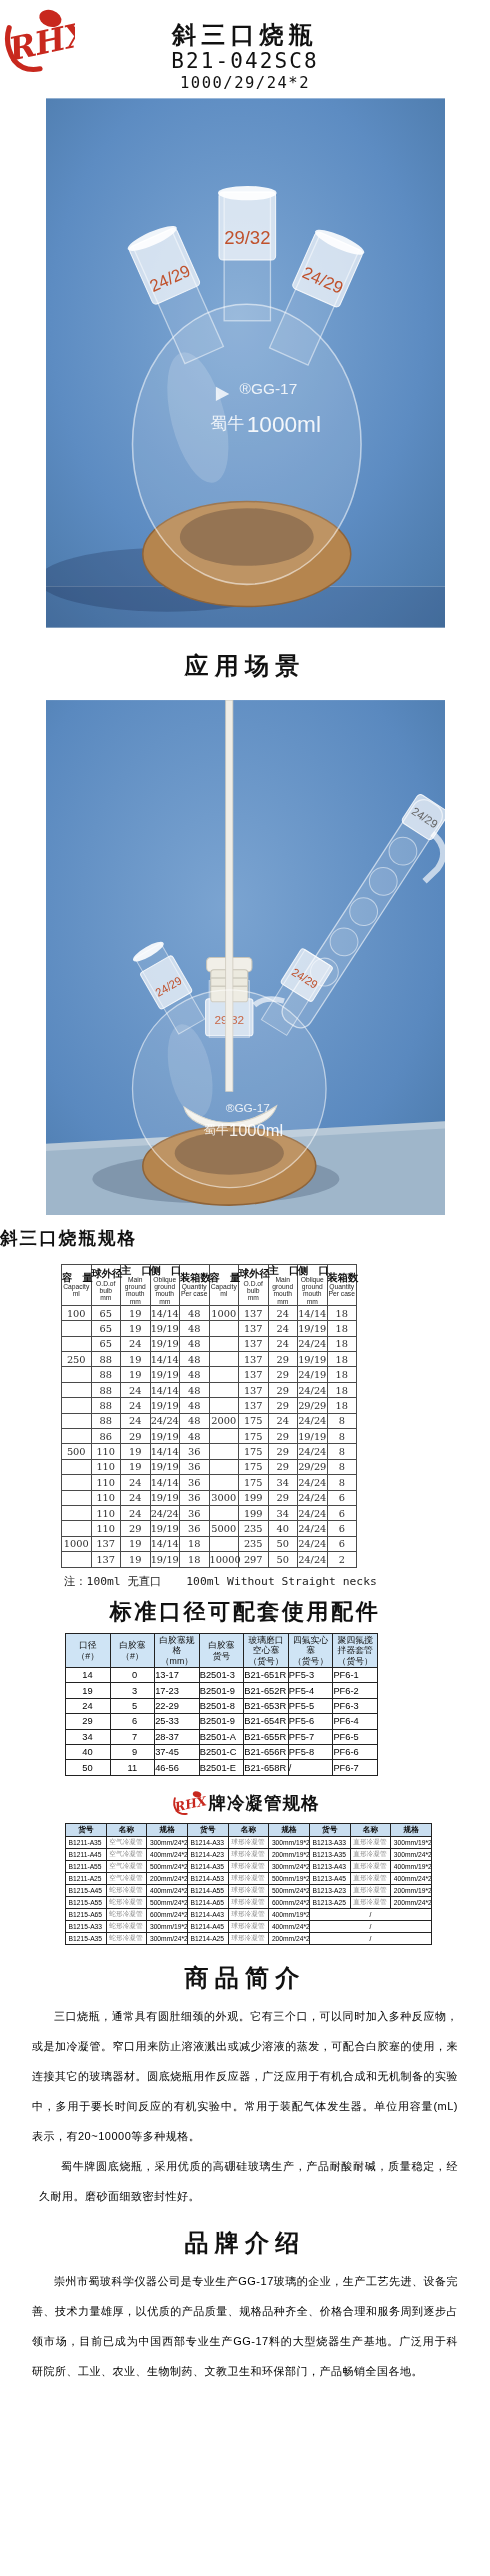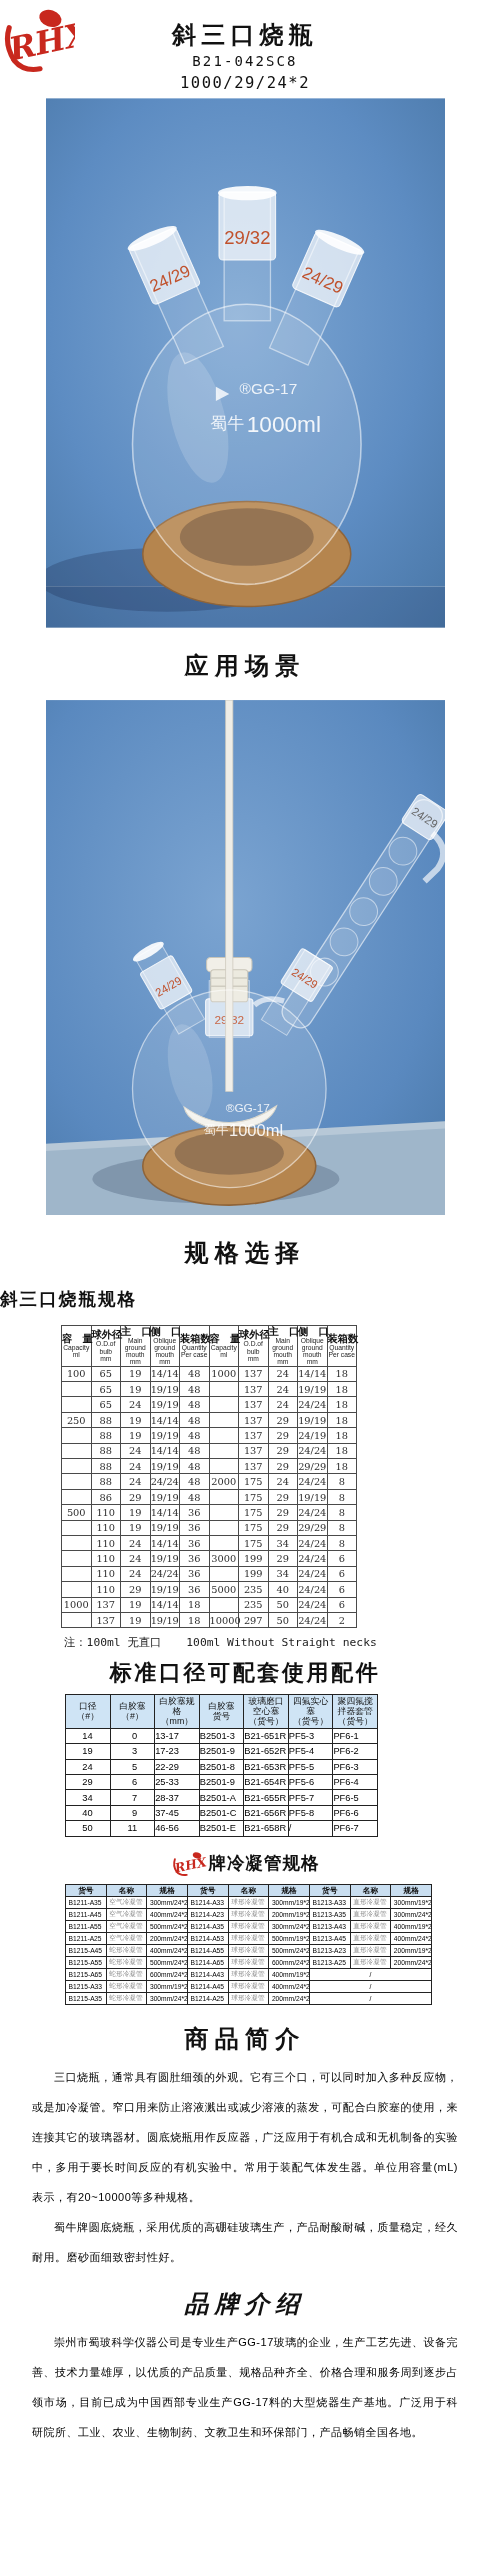--- a/index.html
+++ b/index.html
@@ -3,21 +3,21 @@
 <meta charset="utf-8">
 <style>
   html,body{margin:0;padding:0;background:#fff;}
   .page{width:490px;margin:0 auto;background:#fff;font-family:"Liberation Sans",sans-serif;color:#111;overflow:hidden;}
 
   
   .hdr{position:relative;height:98px;}
   .hdr-logo{position:absolute;left:3.1px;top:3.1px;width:72px;height:72px;}
   .hdr-titles{text-align:center;padding-top:20px;}
   .hdr-title{font-size:24px;font-weight:bold;letter-spacing:5.2px;line-height:30px;}
-  .hdr-model{font-family:"DejaVu Sans Mono",monospace;font-size:14px;letter-spacing:2.1px;line-height:23px;}
+  .hdr-model{font-family:"DejaVu Sans Mono",monospace;font-size:21px;letter-spacing:2.1px;line-height:23px;}
   .hdr-spec{font-family:"DejaVu Sans Mono",monospace;font-size:15.5px;letter-spacing:1.5px;line-height:20.6px;}
 
   
   .photo{width:399px;margin:0 auto;display:block;}
   .photo1{height:530px;}
   .photo2{height:515px;}
 
   
   h2.sec{font-size:24px;font-weight:bold;text-align:center;letter-spacing:6.2px;margin:21.6px 0 18.5px;}
   h2.sec.tight{margin:8.2px 0 5.2px;letter-spacing:2.6px;font-size:22px;}
@@ -48,21 +48,21 @@
   .cond-head .txt{font-size:17.5px;font-weight:bold;letter-spacing:1px;}
   table.cond{border-collapse:collapse;margin:0 0 0 65px;table-layout:fixed;width:367px;border:1px solid #222;}
   table.cond th,table.cond td{border:0.5px solid #222;text-align:left;padding-left:2.6px;}
   table.cond th{background:#c9def0;font-size:7.7px;height:11.3px;text-align:center;padding:0;}
   table.cond td{height:8.8px;font-size:6.7px;color:#000;white-space:nowrap;overflow:hidden;}
   table.cond td.name{color:#8f8f8f;font-family:"DejaVu Serif",serif;}
   table.cond td.slash{text-align:center;padding:0;}
 
   
   .para{font-size:11px;line-height:30px;text-align:justify;padding:0 32px;margin:0;text-indent:2em;color:#000;letter-spacing:0.5px;}
-  .para+.para{margin-top:0;}
+  .para+.para{margin-top:0;margin-left:7px;}
 </style>
 </head>
 <body>
 <div class="page">
 
   <div class="hdr">
     <svg class="hdr-logo" viewBox="0 0 140 140">
       <ellipse cx="92" cy="30" rx="22" ry="16" fill="#c8281e" transform="rotate(18 92 30)"></ellipse>
       <text x="12" y="100" font-family="DejaVu Serif, serif" font-style="italic" font-weight="bold" font-size="62" fill="#c8281e" transform="rotate(-12 70 80)">RHX</text>
       <path d="M12,48 Q2,80 22,112 Q40,134 72,128" fill="none" stroke="#c8281e" stroke-width="10" stroke-linecap="round"></path>
@@ -182,21 +182,20 @@
     </g>
     <g>
       <ellipse cx="356" cy="755" rx="188" ry="192" fill="rgba(255,255,255,0.13)" stroke="rgba(255,255,255,0.55)" stroke-width="2.5"></ellipse>
       <ellipse cx="280" cy="720" rx="40" ry="92" fill="rgba(255,255,255,0.15)" transform="rotate(-12 280 720)"></ellipse>
       <text x="392" y="800" text-anchor="middle" font-size="23" fill="rgba(255,255,255,0.85)">®GG-17</text>
       <text x="330" y="842" text-anchor="middle" font-size="24" fill="rgba(255,255,255,0.85)">蜀牛</text>
       <text x="408" y="846" text-anchor="middle" font-size="32" fill="rgba(255,255,255,0.9)">1000ml</text>
     </g>
   </svg>
 
-  <h2 class="sec">规格选择</h2>
   <h3 class="sub">斜三口烧瓶规格</h3>
 
   <table class="spec" id="spec-table">
     <thead>
         <tr>
           <th>
             <div class="h-cn">容　量</div>
             <div class="h-en">Capacity</div>
             <div class="h-unit">ml</div>
           </th>
@@ -661,17 +660,17 @@
           <td>200mm/24*2</td>
           <td colspan="3" class="slash">/</td>
         </tr>
       </tbody>
   </table>
 
   <h2 class="sec" style="margin:17.5px 0 7.2px;">商品简介</h2>
   <p class="para">三口烧瓶，通常具有圆肚细颈的外观。它有三个口，可以同时加入多种反应物，或是加冷凝管。窄口用来防止溶液溅出或减少溶液的蒸发，可配合白胶塞的使用，来连接其它的玻璃器材。圆底烧瓶用作反应器，广泛应用于有机合成和无机制备的实验中，多用于要长时间反应的有机实验中。常用于装配气体发生器。单位用容量(mL)表示，有20~10000等多种规格。</p>
   <p class="para">蜀牛牌圆底烧瓶，采用优质的高硼硅玻璃生产，产品耐酸耐碱，质量稳定，经久耐用。磨砂面细致密封性好。</p>
 
-  <h2 class="sec" style="margin:15.5px 0 7.2px;font-style:italic;">品牌介绍</h2>
+  <h2 class="sec" style="margin:15.5px 0 7.2px;">品牌介绍</h2>
   <p class="para">崇州市蜀玻科学仪器公司是专业生产GG-17玻璃的企业，生产工艺先进、设备完善、技术力量雄厚，以优质的产品质量、规格品种齐全、价格合理和服务周到逐步占领市场，目前已成为中国西部专业生产GG-17料的大型烧器生产基地。广泛用于科研院所、工业、农业、生物制药、文教卫生和环保部门，产品畅销全国各地。</p>
 
 </div>
 
 
 </body></html>

